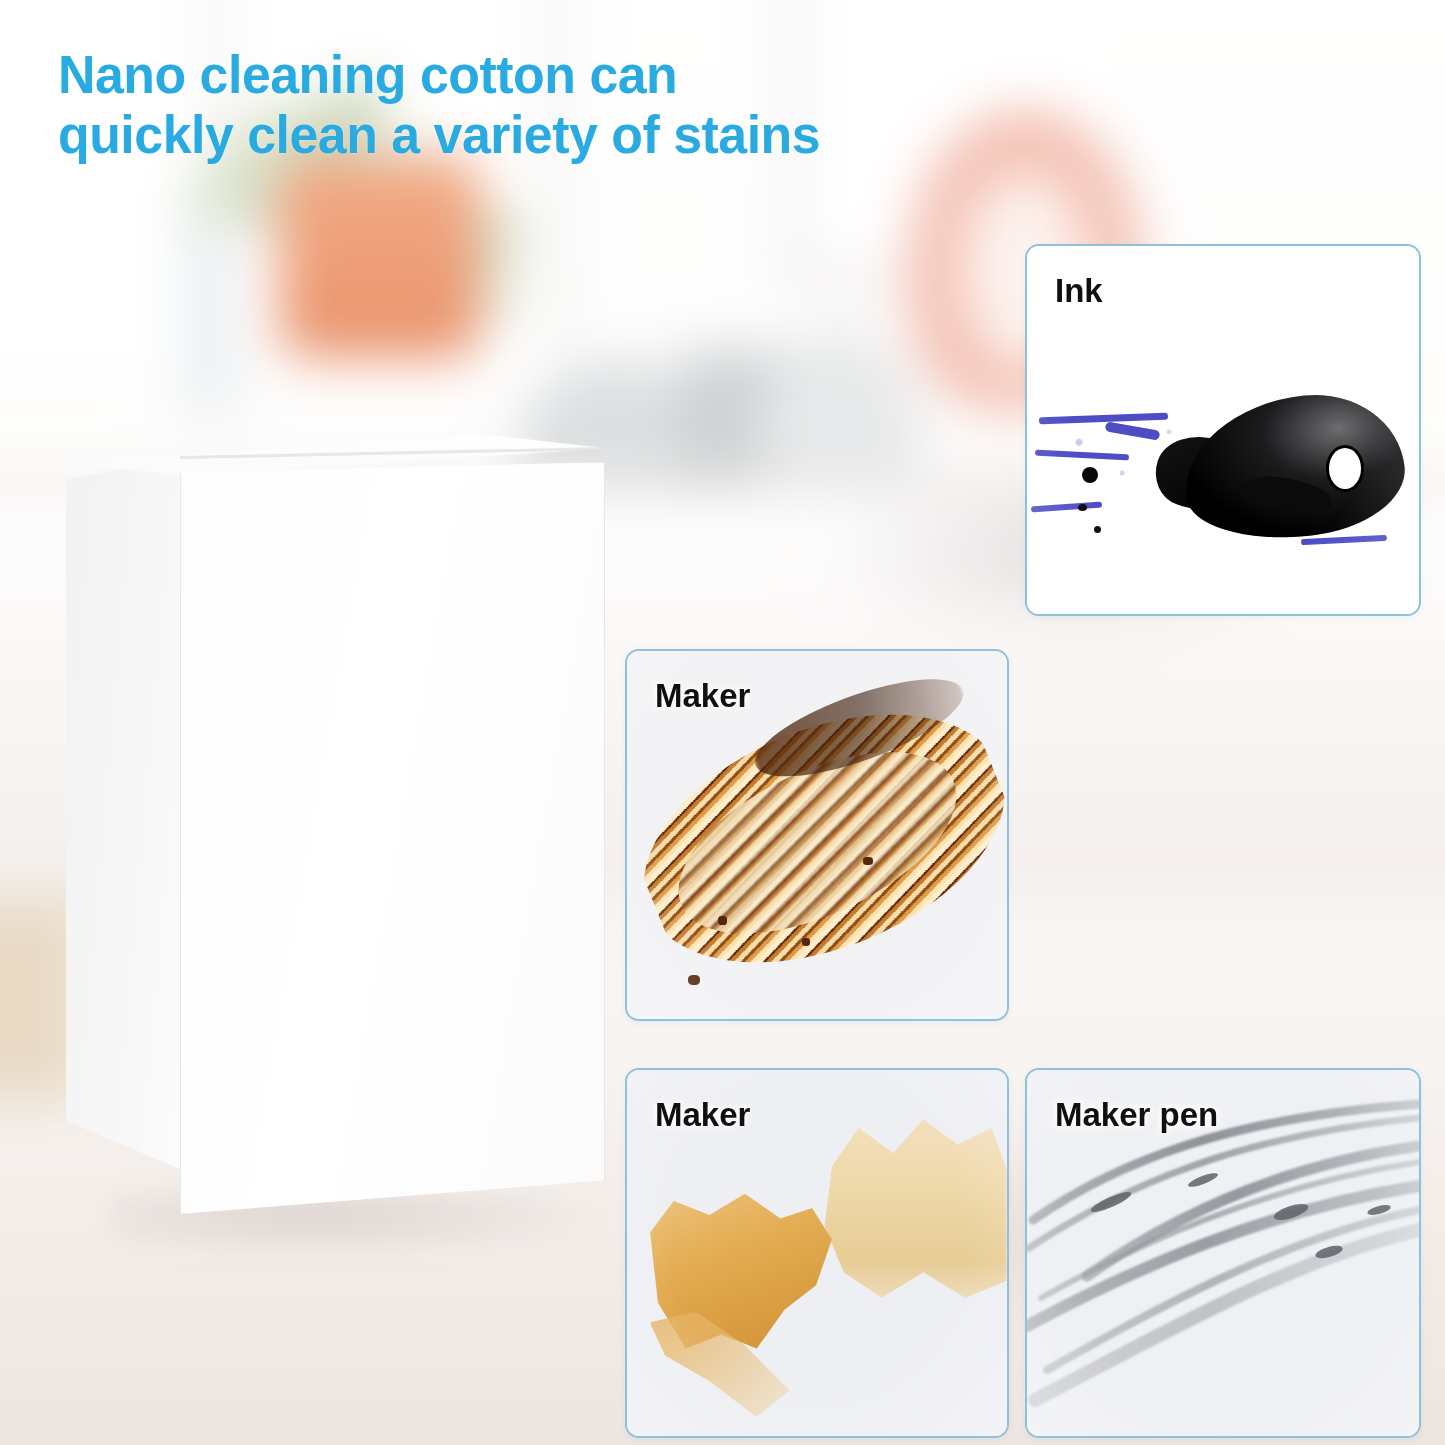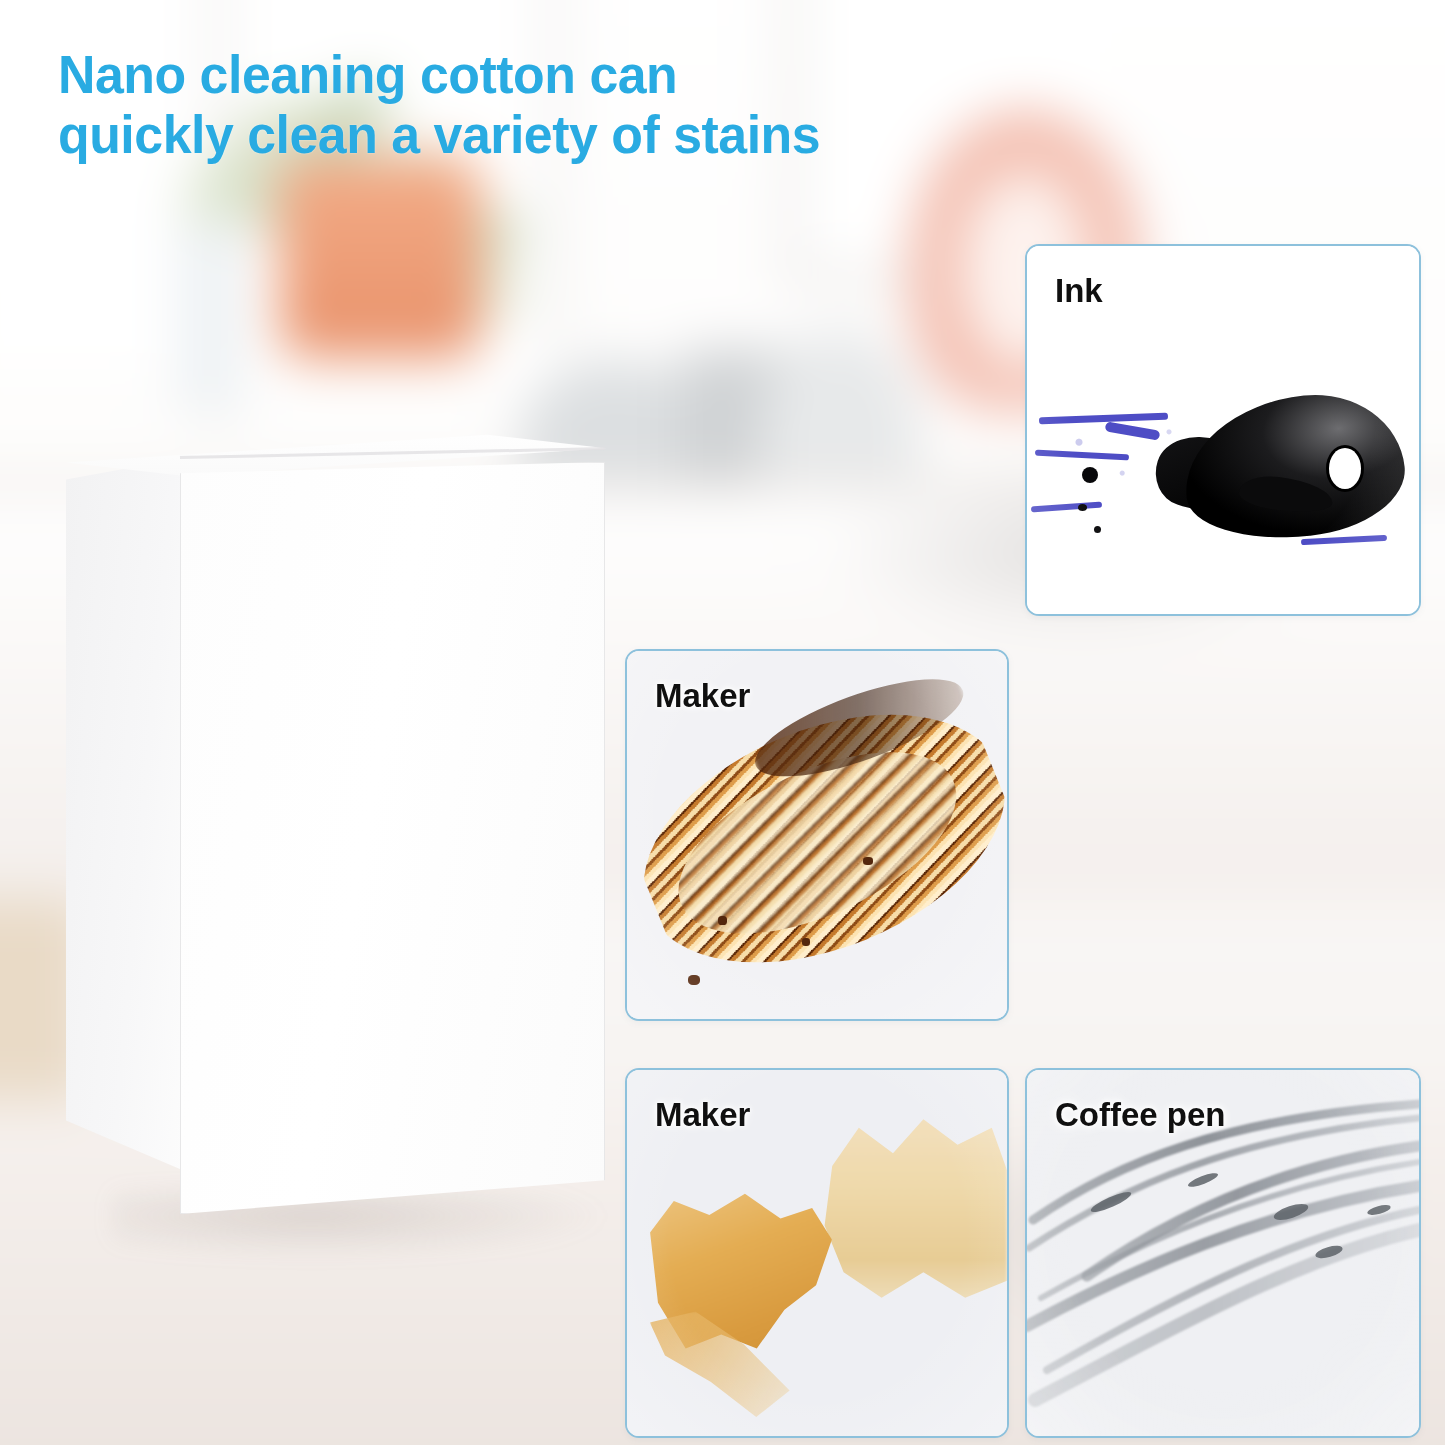--- a/index.html
+++ b/index.html
@@ -378,16 +378,16 @@
         <g fill="#5d6268" opacity="0.85">
           <ellipse cx="84" cy="132" rx="22" ry="5" transform="rotate(-24 84 132)"></ellipse>
           <ellipse cx="176" cy="110" rx="16" ry="4" transform="rotate(-21 176 110)"></ellipse>
           <ellipse cx="264" cy="142" rx="18" ry="6" transform="rotate(-18 264 142)"></ellipse>
           <ellipse cx="302" cy="182" rx="14" ry="5" transform="rotate(-16 302 182)"></ellipse>
           <ellipse cx="352" cy="140" rx="12" ry="4" transform="rotate(-15 352 140)"></ellipse>
         </g>
       </svg>
     </div>
     <div class="card-fade"></div>
-    <div class="card-label">Coffee pen</div>
+    <div class="card-label">Maker pen</div>
   </div>
 
 </div>
 
 </body></html>

